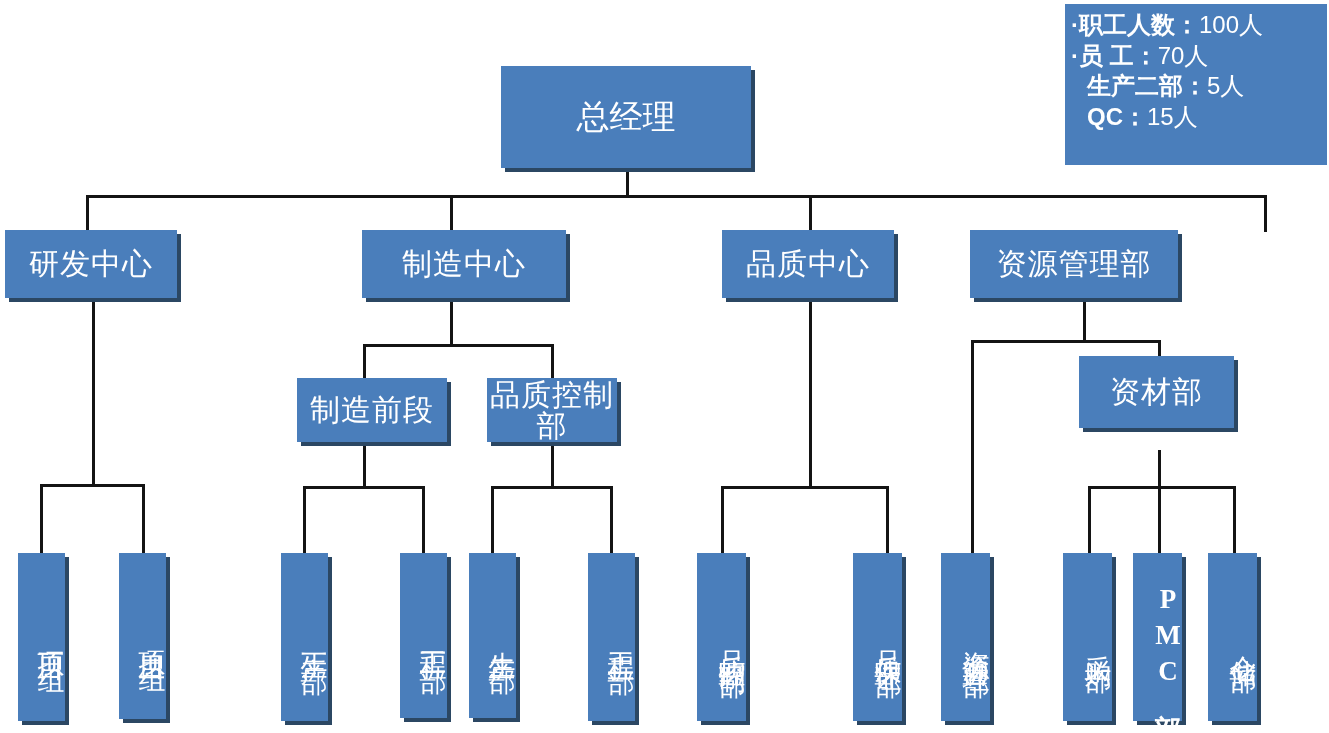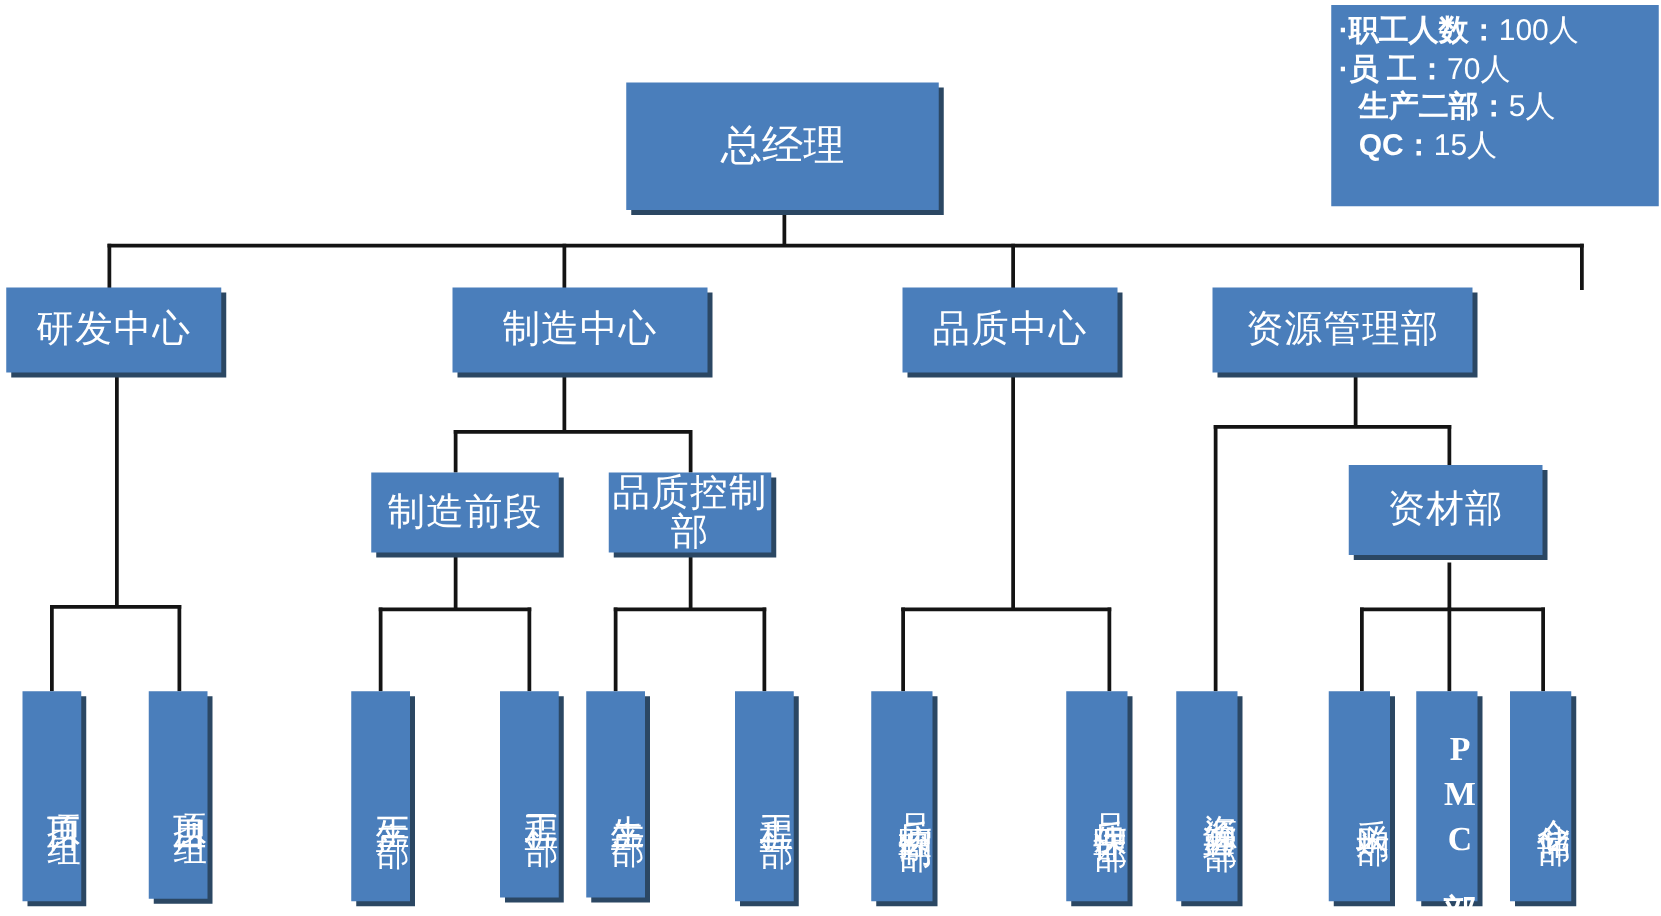--- a/index.html
+++ b/index.html
@@ -152,21 +152,21 @@
   </div>
 
   <div class="node horiz" style="left:297px; top:378px; width:150px; height:64px;">
     <span>制造前段</span>
   </div>
 
   <div class="node horiz" style="left:487px; top:378px; width:130px; height:64px;">
     <span>品质控制部</span>
   </div>
 
-  <div class="node horiz" style="left:1079px; top:372px; width:155px; height:72px;">
+  <div class="node horiz" style="left:1079px; top:356px; width:155px; height:72px;">
     <span>资材部</span>
   </div>
 
   <div class="node vert" style="left:18px; top:553px; width:47px; height:168px;">
     <span>项目一组</span>
   </div>
 
   <div class="node vert" style="left:119px; top:553px; width:47px; height:166px;">
     <span>项目二组</span>
   </div>

